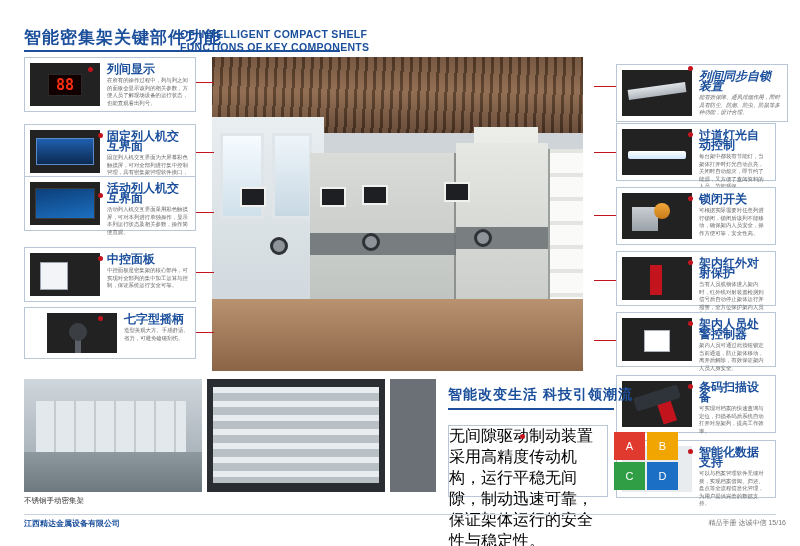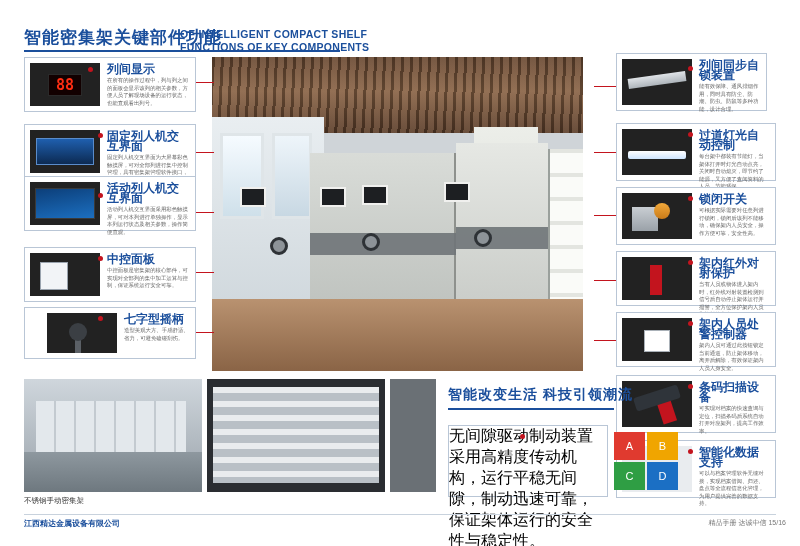--- a/index.html
+++ b/index.html
@@ -277,21 +277,21 @@
     </div>
   </div>
   <div class="dot" style="left:98px; top:316px;"></div>
 
   <div class="leader" style="left:594px; top:86px; width:22px;"></div>
   <div class="leader" style="left:594px; top:152px; width:22px;"></div>
   <div class="leader" style="left:594px; top:215px; width:22px;"></div>
   <div class="leader" style="left:594px; top:280px; width:22px;"></div>
   <div class="leader" style="left:594px; top:340px; width:22px;"></div>
 
-  <div class="card" style="left:616px; top:53px; width:151px; height:58px;">
+  <div class="card" style="left:616px; top:64px; width:172px; height:58px;font-style:italic;">
     <div class="thumb th-rail"></div>
     <div class="body">
       <div class="t">列间同步自锁装置</div>
       <div class="d">能有效保障、通风排烟作用，同时具有防尘、防潮、防虫、防鼠等多种功能，设计合理。</div>
     </div>
   </div>
   <div class="dot" style="left:688px; top:66px;"></div>
 
   <div class="card" style="left:616px; top:123px; width:160px; height:58px;">
     <div class="thumb th-lamp"></div>

